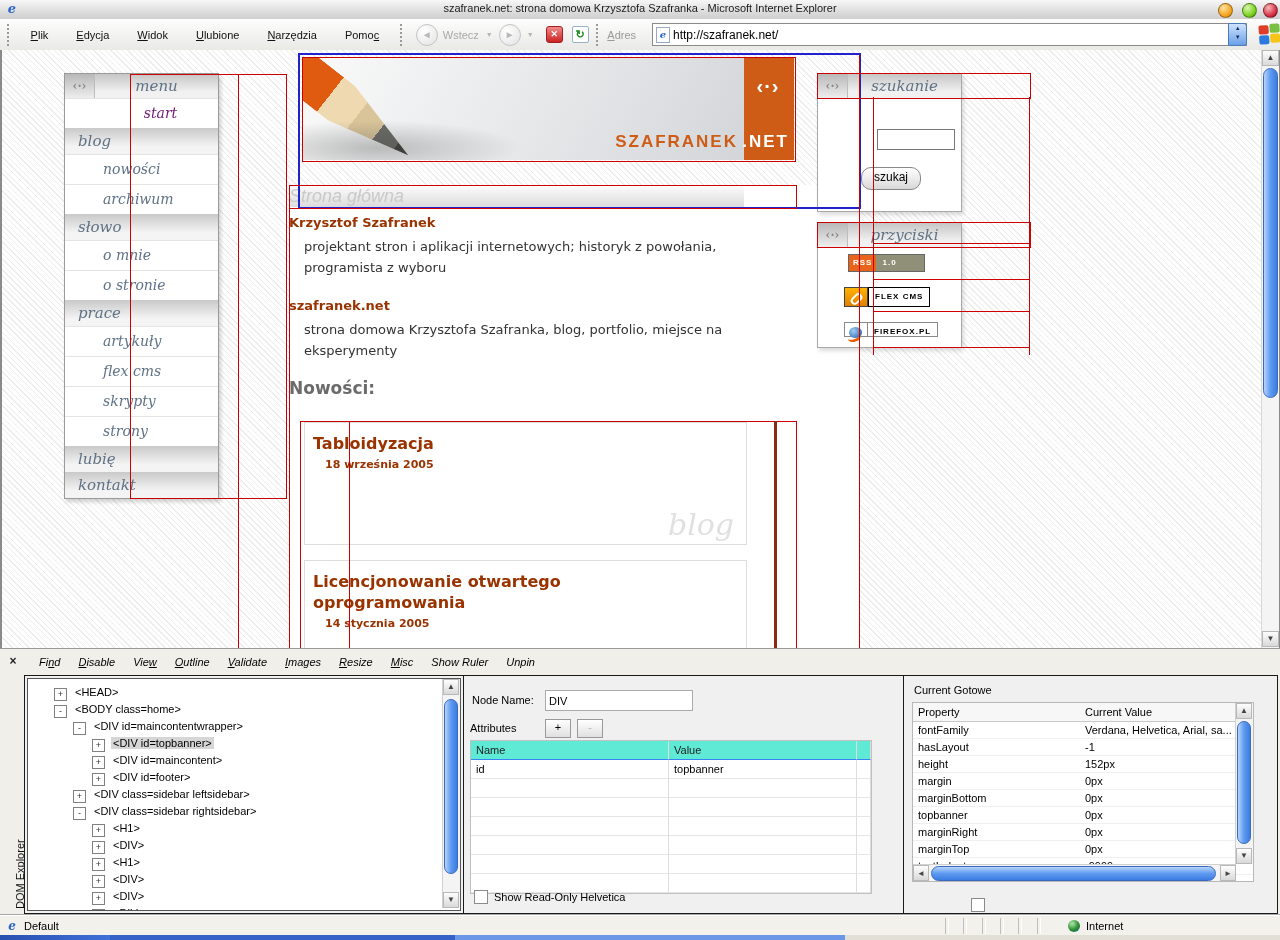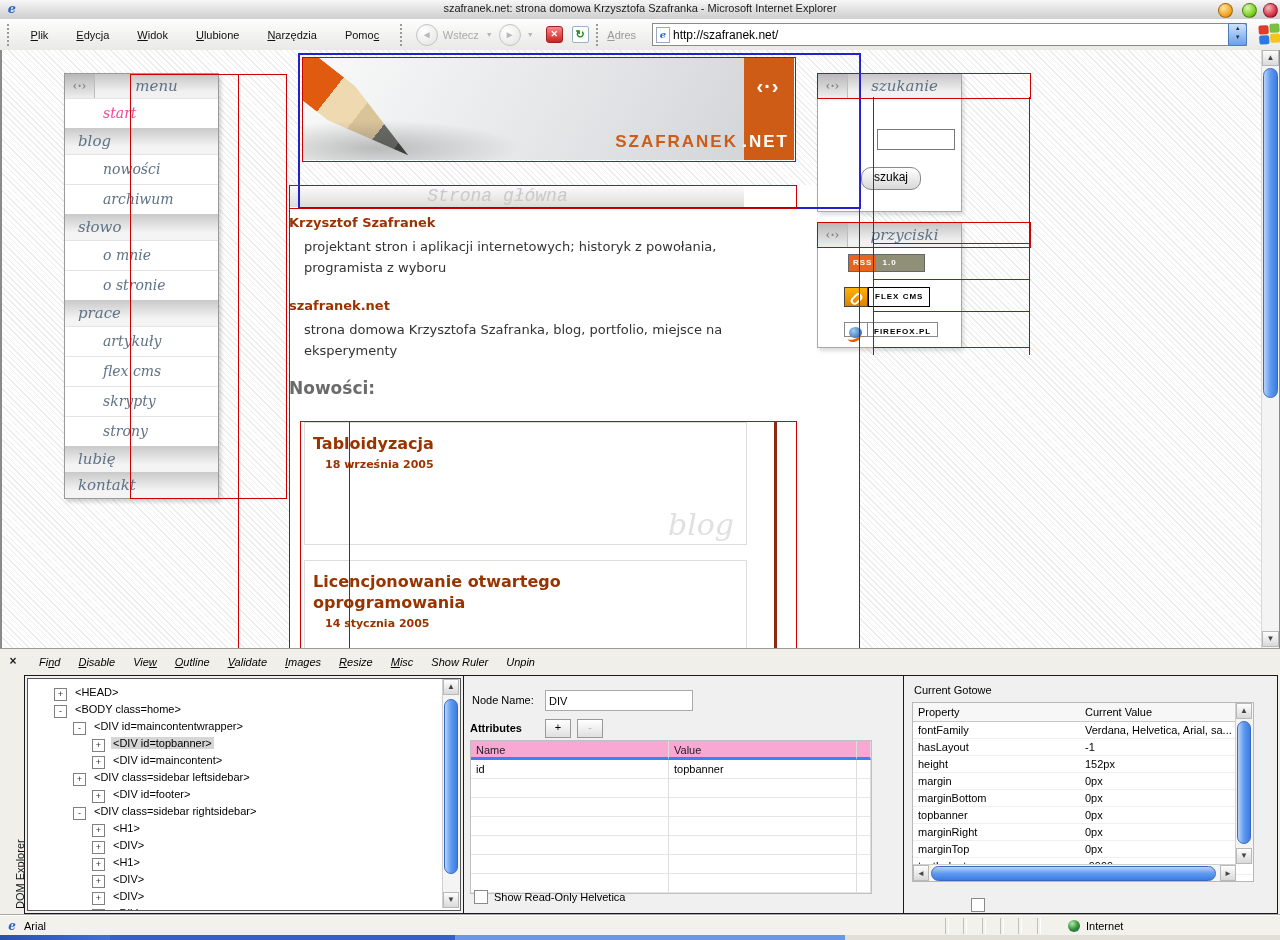--- a/index.html
+++ b/index.html
@@ -54,39 +54,39 @@
   .sbar{position:absolute;left:62px;top:73px;width:153px;background:#fff;border:1px solid #9a9a9a;
     box-shadow:2px 3px 4px rgba(0,0,0,.18);font-family:"DejaVu Serif",serif;font-style:italic;}
   .sb-head{display:flex;height:24px;}
   .sb-ico{width:29px;border-right:1px solid #bdbdbd;background:linear-gradient(#b8b8b8,#eeeeee);
     color:#8a8a8a;font-weight:bold;font-size:12px;text-align:center;line-height:24px;font-style:normal;}
   .sb-ttl{flex:1;background:linear-gradient(#c6c6c6,#f1f1f1 75%);color:#5f7285;font-size:15px;text-align:center;line-height:24px;}
   .sb-row{color:#5f7285;}
   .sb-row.item{height:29px;line-height:29px;padding-left:38px;font-size:14px;border-top:1px solid #e4e4e4;background:#fff;}
   .sb-row.section{height:26px;line-height:26px;padding-left:13px;font-size:15px;
     background:linear-gradient(#c9c9c9,#f4f4f4 72%);}
-  .sb-row.current{color:#ec4899;}
+  .sb-row.current{color:#701a75;text-align:center;}
   
   .banner{position:absolute;left:300px;top:57px;width:492px;height:103px;overflow:hidden;
     background:linear-gradient(120deg,#fafafa,#e3e5e7 55%,#cfd2d5);}
   .banner:after{content:"";position:absolute;left:-30px;bottom:-18px;width:260px;height:60px;
     background:radial-gradient(ellipse at 40% 50%,rgba(60,60,60,.30),rgba(0,0,0,0) 65%);}
   .pencil{position:absolute;left:-30px;top:-36px;width:190px;height:44px;transform:rotate(38deg);transform-origin:0 0;
     background:linear-gradient(90deg,#e05a10 0 48%,#eed9b0 48% 66%,#d9c49a 66% 80%,#6b6b66 80% 92%,#3f3f3c 92%);
     clip-path:polygon(0 0,55% 0,100% 50%,55% 100%,0 100%);}
   .brandbox{position:absolute;right:0;top:0;width:50px;height:103px;background:#cf5c16;}
   .brand-glyph{position:absolute;right:8px;top:18px;width:36px;text-align:center;color:#fff;
     font-weight:bold;font-size:20px;letter-spacing:1px;}
   .brand-main{position:absolute;right:56px;bottom:8px;color:#cf5c16;font-size:17px;font-weight:600;letter-spacing:2px;}
   .brand-suffix{position:absolute;right:5px;bottom:8px;color:#fff;font-size:17px;font-weight:600;letter-spacing:2px;}
   
   .content-white{position:absolute;left:287px;top:185px;width:570px;height:463px;background:#fff;}
   .pagehead{position:absolute;left:287px;top:185px;width:455px;height:22px;
-    background:linear-gradient(#fdfdfd,#dcdcdc);text-align:center;padding-right:38px;box-sizing:border-box;
-    font-family:Liberation Mono, monospace;font-style:italic;font-size:18px;line-height:22px;color:#c9c9c9;}
+    background:linear-gradient(#fdfdfd,#dcdcdc);text-align:left;padding-right:38px;box-sizing:border-box;
+    font-family:Liberation Sans, sans-serif;font-style:italic;font-size:18px;line-height:22px;color:#c9c9c9;}
   .intro{position:absolute;left:287px;top:205px;width:480px;font-family:"DejaVu Sans",sans-serif;}
   .intro h3{margin:10px 0 6px 0;font-size:13px;color:#993300;}
   .intro p{margin:0 0 20px 15px;font-size:13px;line-height:21px;color:#333;}
   .newshead{position:absolute;left:287px;top:378px;font-family:"DejaVu Sans",sans-serif;
     font-size:17px;font-weight:bold;color:#6b6b6b;}
   .post{position:absolute;left:302px;width:441px;background:#fff;border:1px solid #ddd;overflow:hidden;
     font-family:"DejaVu Sans",sans-serif;}
   .post.p1{top:422px;height:121px;}
   .post.p2{top:560px;height:88px;}
   .post .ptitle{margin:10px 0 4px 8px;font-size:16px;font-weight:bold;color:#993300;width:320px;line-height:21px;}
@@ -165,21 +165,21 @@
   .lbl{position:absolute;font-size:11px;color:#000;}
   .nodeinput{position:absolute;left:81px;top:14px;width:140px;height:17px;border:1px solid #aaa;background:#fff;
     font-family:"Liberation Sans",sans-serif;font-size:11px;padding:1px 3px;outline:none;}
   .pmbtn{position:absolute;top:43px;width:24px;height:17px;border:1px solid #999;
     background:linear-gradient(#ffffff,#e0e0e0);font-size:11px;text-align:center;line-height:15px;}
   .pmbtn.minus{color:#b5b5b5;}
   .attrtable{position:absolute;left:6px;top:64px;width:400px;border:1px solid #c0c0c0;background:#fff;}
   .atrow{display:grid;grid-template-columns:198px 188px 14px;}
   .atrow div{border-right:1px solid #ddd;border-bottom:1px solid #e6e6e6;height:19px;line-height:19px;padding-left:5px;
     overflow:hidden;box-sizing:border-box;}
-  .atrow.head div{background:#f9a8d4;border-bottom:3px solid #3b82f6;color:#222;}
+  .atrow.head div{background:#5eead4;border-bottom:1px solid #3b82f6;color:#222;}
   .checkline{position:absolute;display:flex;align-items:center;gap:6px;font-size:11px;}
   .cbox{width:12px;height:12px;border:1px solid #8a8a8a;background:#fff;}
   
   .styletable{position:absolute;left:8px;top:26px;width:340px;height:178px;border:1px solid #b8b8b8;background:#fff;overflow:hidden;}
   .strow{display:grid;grid-template-columns:167px 173px;}
   .strow div{height:16px;line-height:16px;padding-left:5px;border-bottom:1px solid #efefef;overflow:hidden;white-space:nowrap;}
   .strow.head div{height:18px;line-height:18px;background:#f7f7f7;border-bottom:1px solid #c8c8c8;}
   .stylescroll-v{position:absolute;right:0;top:0;width:17px;height:161px;background:#f4f4f4;border-left:1px solid #d0d0d0;}
   .stylescroll-h{position:absolute;left:0;top:161px;width:323px;height:17px;background:#f4f4f4;border-top:1px solid #d0d0d0;}
   
@@ -408,25 +408,25 @@
               </div>
               <div class="trow ind2">
                 <span class="tglyph">-</span><span class="tlabel">&lt;DIV id=maincontentwrapper&gt;</span>
               </div>
               <div class="trow ind3 selected">
                 <span class="tglyph">+</span><span class="tlabel">&lt;DIV id=topbanner&gt;</span>
               </div>
               <div class="trow ind3">
                 <span class="tglyph">+</span><span class="tlabel">&lt;DIV id=maincontent&gt;</span>
               </div>
+              <div class="trow ind3">
+                <span class="tglyph">+</span><span class="tlabel">&lt;DIV id=footer&gt;</span>
+              </div>
               <div class="trow ind2">
                 <span class="tglyph">+</span><span class="tlabel">&lt;DIV class=sidebar leftsidebar&gt;</span>
-              </div>
-              <div class="trow ind3">
-                <span class="tglyph">+</span><span class="tlabel">&lt;DIV id=footer&gt;</span>
               </div>
               <div class="trow ind2">
                 <span class="tglyph">-</span><span class="tlabel">&lt;DIV class=sidebar rightsidebar&gt;</span>
               </div>
               <div class="trow ind3">
                 <span class="tglyph">+</span><span class="tlabel">&lt;H1&gt;</span>
               </div>
               <div class="trow ind3">
                 <span class="tglyph">+</span><span class="tlabel">&lt;DIV&gt;</span>
               </div>
@@ -447,21 +447,21 @@
             <span class="sarr" style="top:0;width:16px;">▲</span>
             <div class="sthumb-v" style="top:20px;height:175px;width:14px;"></div>
             <span class="sarr" style="top:213px;width:16px;">▼</span>
           </div>
         </div>
       </div>
 
       <div class="sec-mid">
         <span class="lbl" style="left:8px;top:18px;">Node Name:</span>
         <input class="nodeinput" value="DIV" style="">
-        <span class="lbl" style="left:6px;top:46px;font-weight:bold;">Attributes</span>
+        <span class="lbl" style="left:6px;top:46px;">Attributes</span>
         <span class="pmbtn" style="left:81px;">+</span>
         <span class="pmbtn minus" style="left:113px;">-</span>
         <div class="attrtable">
           <div class="atrow head">
             <div>Name</div>
             <div>Value</div>
             <div></div>
           </div>
           <div>
 
@@ -572,21 +572,21 @@
         <div class="checkline" style="left:10px;top:222px;flex-direction:column;">
           <span class="cbox"></span>
           <span>Show Default Style Values</span>
         </div>
       </div>
     </div>
   </div>
 
   <div class="statusbar">
     <span class="status-ie">e</span>
-    <span class="status-text">Arial</span>
+    <span class="status-text">Default</span>
     <span class="sdiv" style="left:945px;"></span>
       <span class="sdiv" style="left:963px;"></span>
     <span class="sdiv" style="left:982px;"></span>
       <span class="sdiv" style="left:1000px;"></span>
     <span class="sdiv" style="left:1018px;"></span>
       <span class="sdiv" style="left:1037px;"></span>
     <span class="globe"></span>
     <span class="zone-text">Internet</span>
   </div>
 

